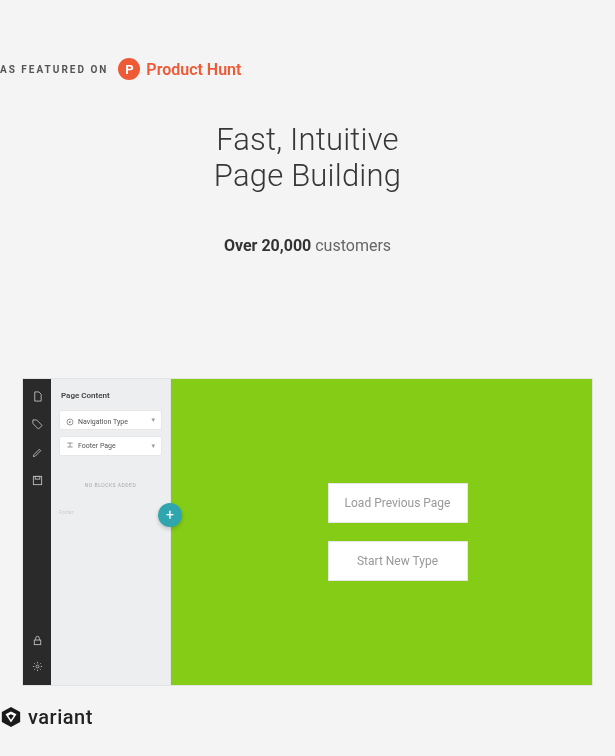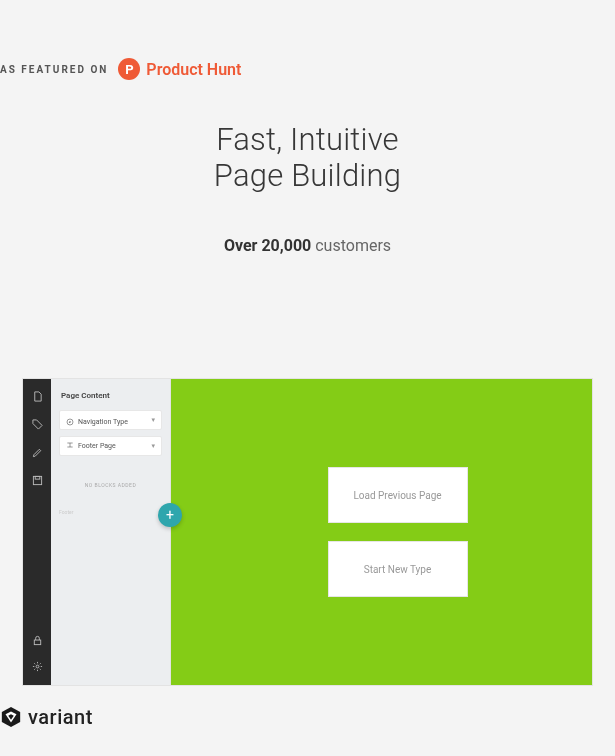--- a/index.html
+++ b/index.html
@@ -172,26 +172,26 @@
 .canvas {
   flex: 1;
   display: flex;
   flex-direction: column;
   align-items: center;
   justify-content: center;
   gap: 18px;
 }
 .canvas-btn {
   width: 140px;
-  height: 56px;
+  height: 40px;
   border: 1px solid #e6e6e6;
   display: flex;
   align-items: center;
   justify-content: center;
-  font-size: 10px;
+  font-size: 12px;
   color: #999;
   background: #fff;
   margin-left: 32px;
 }
 
 
 .brand {
   position: absolute;
   bottom: 27px;
   left: 0;

